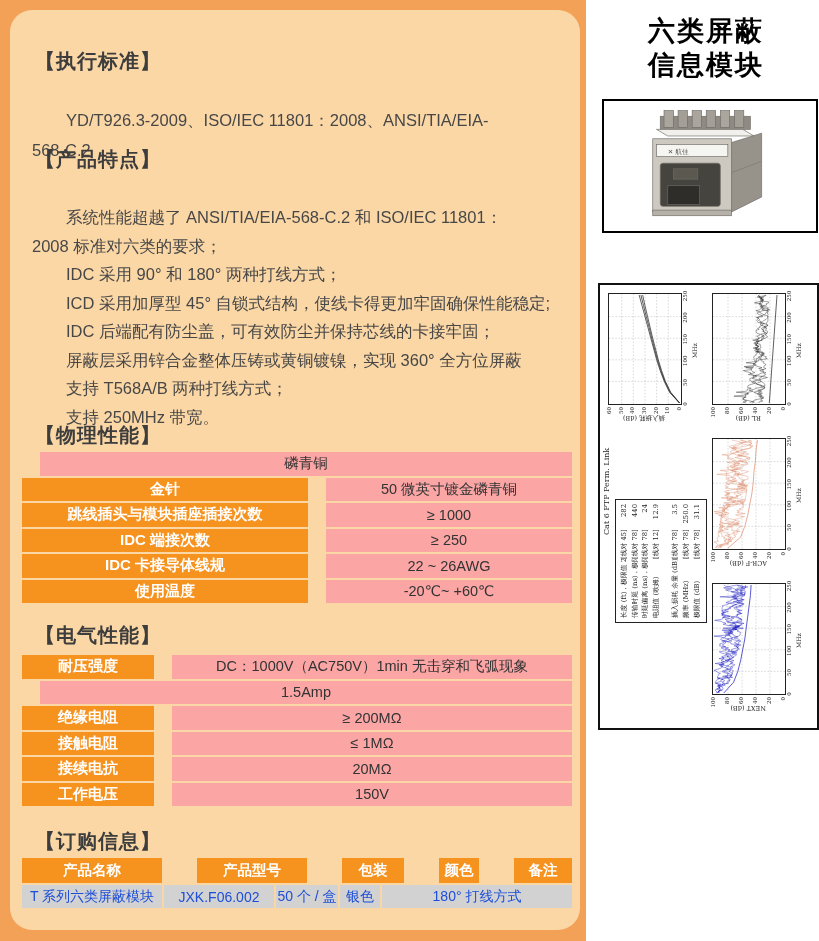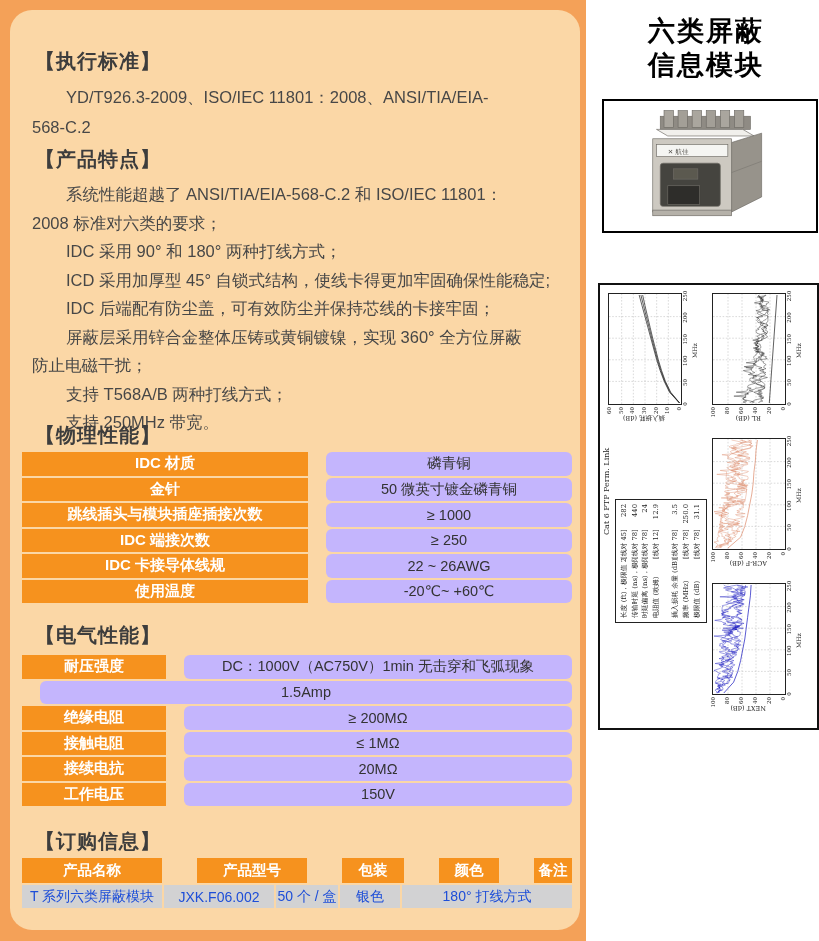--- a/index.html
+++ b/index.html
@@ -3,42 +3,42 @@
 <meta charset="utf-8">
 <style>
   html,body{margin:0;padding:0;background:#ffffff;}
   .page{position:relative;width:819px;height:941px;background:#ffffff;overflow:hidden;
         font-family:"Liberation Sans","DejaVu Sans",sans-serif;}
   .orange-zone{position:absolute;left:0;top:0;width:586px;height:941px;background:#F4A158;}
   .card{position:absolute;left:10px;top:10px;width:570px;height:920px;background:#FBD7A6;
         border-radius:22px;}
   .h{position:absolute;left:25px;margin:0;font-size:20px;font-weight:bold;color:#3d3d3d;letter-spacing:1px;}
   .hd1{top:38px}.hd2{top:136px}.hd3{top:412px}.hd4{top:612px}.hd5{top:818px}
-  .body-lines{position:absolute;left:22px;width:530px;color:#474747;font-size:16.5px;}
+  .body-lines{position:absolute;left:22px;width:530px;color:#474747;font-size:16.5px;margin-top:23px;}
   .bl1{top:72px;line-height:30px;}
   .bl2{top:170px;line-height:28.5px;}
   .line{white-space:nowrap;}
   .ind{padding-left:34px;}
   
   .spec-table{position:absolute;left:12px;width:550px;}
   .t1{top:442px}.t2{top:645px}
   .srow{display:flex;height:23.5px;margin-bottom:2px;}
   .slabel{background:#F6921E;color:#ffffff;font-weight:bold;font-size:15px;
           display:flex;align-items:center;justify-content:center;}
-  .t1 .slabel{width:286px}.t2 .slabel{width:144px}
-  .svalue{flex:1;margin-left:18px;background:#c4b5fd;color:#333333;font-size:14.5px;
-          display:flex;align-items:center;justify-content:center;border-radius:6px;}
+  .t1 .slabel{width:286px}.t2 .slabel{width:132px}
+  .svalue{flex:1;margin-left:18px;background:#fca5a5;color:#333333;font-size:14.5px;
+          display:flex;align-items:center;justify-content:center;}
   
   .order-table{position:absolute;left:12px;top:848px;width:550px;}
   .orow{display:flex;margin-bottom:2px;}
   .orow .c{display:flex;align-items:center;justify-content:center;margin-left:2px;}
   .orow .c:first-child{margin-left:0;}
   .ohead .c{background:#F6921E;color:#fff;font-weight:bold;font-size:14.5px;height:25px;margin-left:35px;}
   .odata .c{background:#D2D2D3;color:#1d4ed8;font-size:14px;height:23px;}
-  .cw0{width:140px}.cw1{width:110px}.cw2{width:62px}.cw3{width:60px}.cw4{flex:1}
+  .cw0{width:140px}.cw1{width:110px}.cw2{width:62px}.cw3{width:40px}.cw4{flex:1}
   
   .prod-title{position:absolute;left:600px;top:14px;width:212px;text-align:center;
               font-size:27px;font-weight:bold;line-height:34px;color:#000;letter-spacing:2px;}
   .photo-box{position:absolute;left:602px;top:99px;width:212px;height:130px;border:2px solid #000;
              background:#fff;display:flex;align-items:center;justify-content:center;}
   .charts-panel{position:absolute;left:598px;top:283px;width:217px;height:443px;border:2px solid #111;
                 background:#fff;overflow:hidden;}
   .report{position:absolute;left:1px;top:1px;width:437px;height:211px;
           transform-origin:0 0;transform:rotate(-90deg) translateX(-437px);
           font-family:"DejaVu Serif","Liberation Serif",serif;color:#222;}
@@ -71,29 +71,27 @@
     </div>
 
     <h2 class="h hd2">【产品特点】</h2>
     <div class="body-lines bl2">
       <div class="line ind">系统性能超越了 ANSI/TIA/EIA-568-C.2 和 ISO/IEC 11801：</div>
       <div class="line">2008 标准对六类的要求；</div>
       <div class="line ind">IDC 采用 90° 和 180° 两种打线方式；</div>
       <div class="line ind">ICD 采用加厚型 45° 自锁式结构，使线卡得更加牢固确保性能稳定;</div>
       <div class="line ind">IDC 后端配有防尘盖，可有效防尘并保持芯线的卡接牢固；</div>
       <div class="line ind">屏蔽层采用锌合金整体压铸或黄铜镀镍，实现 360° 全方位屏蔽</div>
-      <div class="line">防止电磁干扰；</div>
       <div class="line ind">支持 T568A/B 两种打线方式；</div>
       <div class="line ind">支持 250MHz 带宽。</div>
     </div>
 
     <h2 class="h hd3">【物理性能】</h2>
     <div class="spec-table t1">
       <div class="srow">
-          <div class="slabel">IDC 材质</div>
           <div class="svalue">磷青铜</div>
         </div>
       <div class="srow">
           <div class="slabel">金针</div>
           <div class="svalue">50 微英寸镀金磷青铜</div>
         </div>
       <div class="srow">
           <div class="slabel">跳线插头与模块插座插接次数</div>
           <div class="svalue">≥ 1000</div>
         </div>

